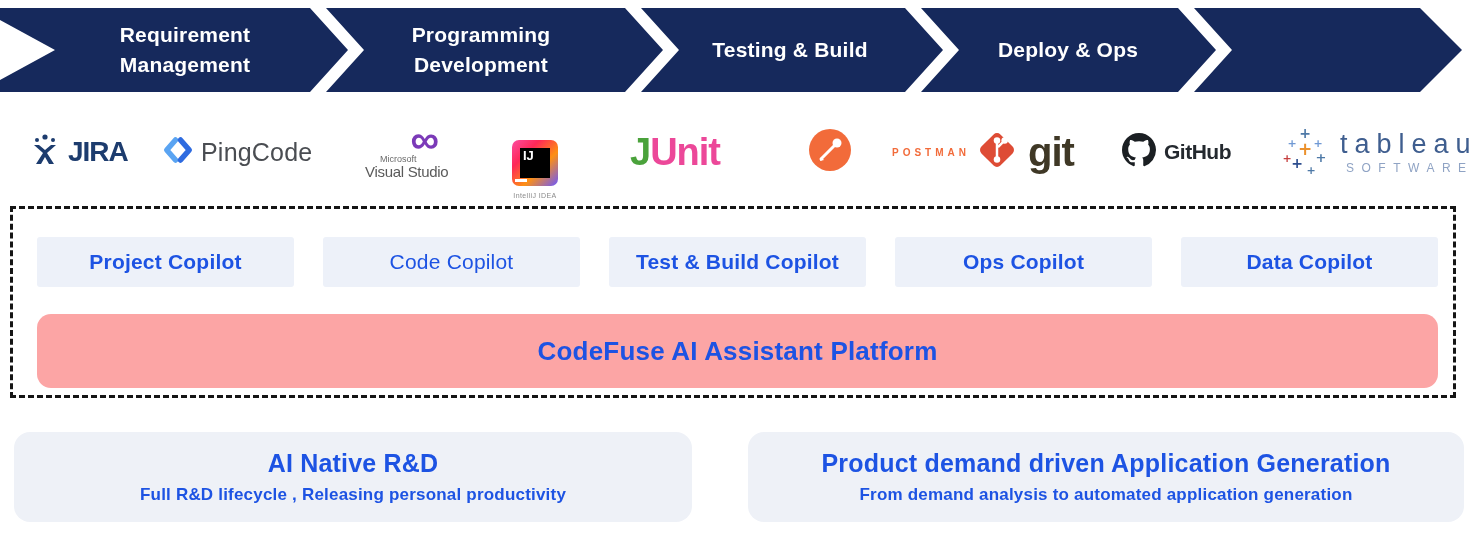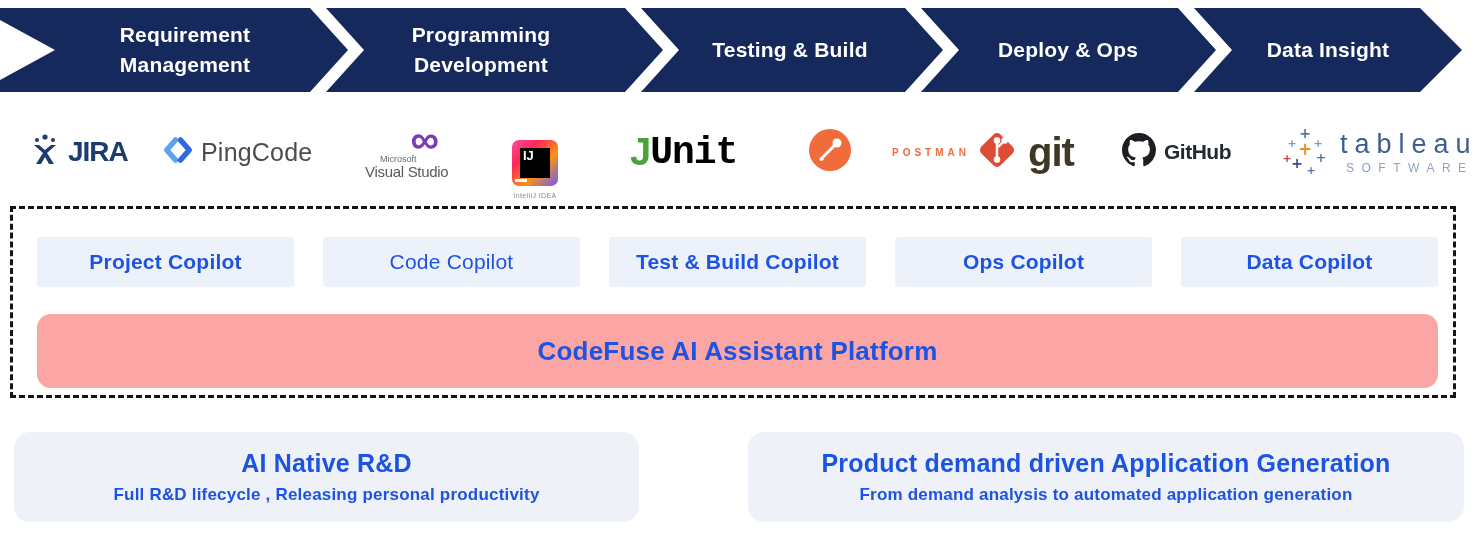--- a/index.html
+++ b/index.html
@@ -34,21 +34,21 @@
     background:linear-gradient(135deg,#fc4da1 0%,#fe2857 30%,#fd9014 62%,#6b57ff 100%);
   }
   .ij-inner{
     position:absolute;left:8px;top:8px;width:30px;height:30px;background:#000;
     color:#fff;font-size:13px;font-weight:700;padding-left:3px;box-sizing:border-box;
   }
   .ij-bar{position:absolute;left:3px;bottom:4px;width:12px;height:3px;background:#fff;}
   .ij-caption{font-size:7px;color:#8a8a8a;letter-spacing:.4px;}
   .junit-text{font-size:38px;font-weight:700;letter-spacing:-1px;}
   .junit-j{color:#4aa23b;}
-  .junit-unit{color:#000000;font-family:Liberation Mono, monospace;}
+  .junit-unit{color:#ec4899;}
   .postman-text{font-size:10px;font-weight:700;color:#f26b3a;letter-spacing:4px;padding-left:32px;}
   .git-text{font-size:40px;font-weight:700;color:#3f3826;letter-spacing:-1px;}
   .github-text{font-size:21px;font-weight:700;color:#24292f;letter-spacing:-.5px;}
   .tableau-wrap{display:flex;flex-direction:column;align-items:flex-start;line-height:1;}
   .tableau-name{font-size:27px;font-weight:500;color:#3f5e8f;letter-spacing:7px;}
   .tableau-sub{font-size:12px;color:#8fa3c4;letter-spacing:7.5px;margin:4px 0 0 6px;}
   
   .dash-panel{
     position:absolute;left:10px;top:206px;width:1446px;height:192px;
     border:3px dashed #151515;box-sizing:border-box;
@@ -63,21 +63,21 @@
   .platform-bar{
     position:absolute;left:37px;top:314px;width:1401px;height:74px;background:#fca5a5;border-radius:14px;
     display:flex;align-items:center;justify-content:center;
     color:#1d53e3;font-size:26px;font-weight:600;letter-spacing:.2px;
   }
   
   .hl-box{
     position:absolute;top:432px;height:90px;background:#eef1f7;border-radius:16px;
     display:flex;flex-direction:column;align-items:center;justify-content:center;gap:7px;
   }
-  .hl-left{left:14px;width:625px;}
+  .hl-left{left:14px;width:678px;}
   .hl-right{left:748px;width:716px;}
   .hl-title{color:#1d53e3;font-size:25px;font-weight:600;letter-spacing:.2px;}
   .hl-sub{color:#1d53e3;font-size:17px;font-weight:600;letter-spacing:.2px;}
 </style>
 </head>
 <body>
 
 <div class="banner">
   <svg width="1478" height="84" viewBox="0 0 1478 84">
     <polygon fill="#16295c" points="0,0 310,0 348,42 310,84 0,84 0,72 55,42 0,12"></polygon>
@@ -85,21 +85,20 @@
     <polygon fill="#16295c" points="641,0 905,0 943,42 905,84 641,84 679,42"></polygon>
     <polygon fill="#16295c" points="921,0 1178,0 1216,42 1178,84 921,84 959,42"></polygon>
     <polygon fill="#16295c" points="1194,0 1420,0 1462,42 1420,84 1194,84 1232,42"></polygon>
   </svg>
   <div class="stage-label sl2">Programming
 Development</div>
   <div class="stage-label sl1">Requirement
 Management</div>
   <div class="stage-label sl3">Testing &amp; Build</div>
   <div class="stage-label sl4">Deploy &amp; Ops</div>
-  <div class="stage-label sl5">Data Insight</div>
 </div>
 
 <div class="logo" style="left:30px;">
   <span>
     <svg width="30" height="34" viewBox="0 0 30 34">
       <g fill="#1d3c6e">
         <circle cx="15" cy="4" r="2.6"></circle>
         <circle cx="7" cy="7" r="2"></circle>
         <circle cx="23" cy="7" r="2"></circle>
         <path d="M4 12 L13 20 L6 31 L11 31 L15 24 L19 31 L24 31 L17 20 L26 12 L21 12 L15 17 L9 12 Z"></path>

